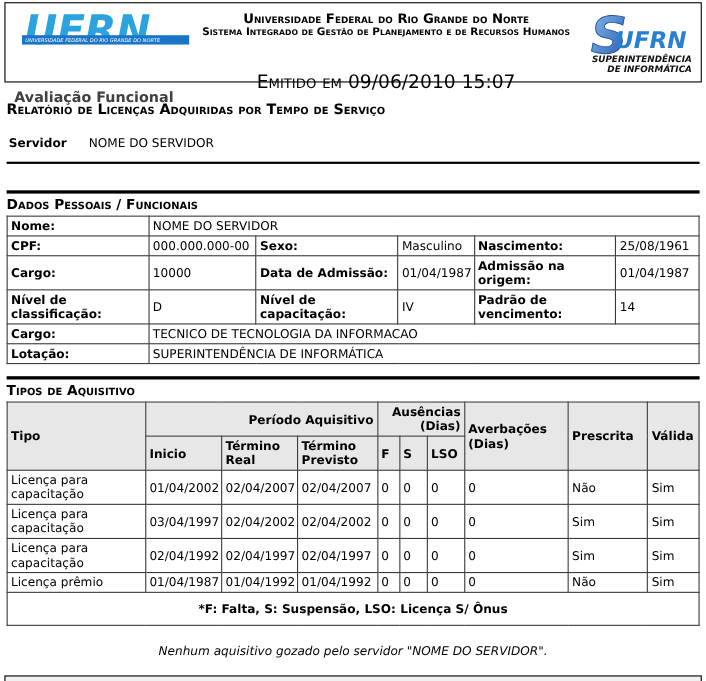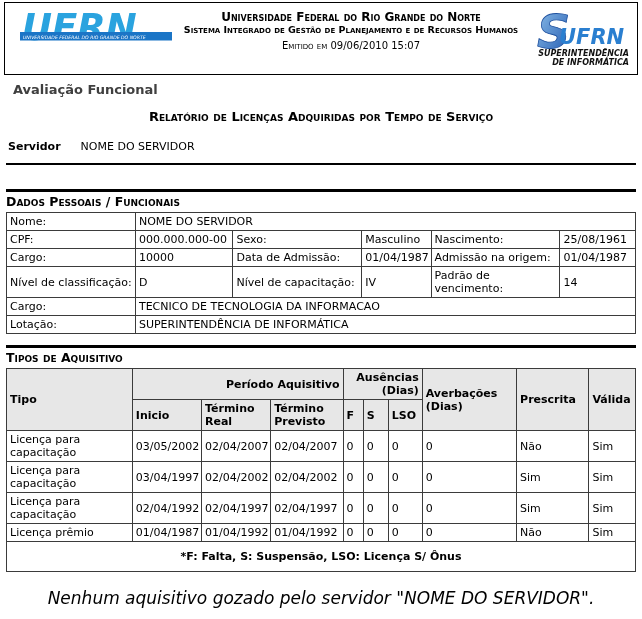--- a/index.html
+++ b/index.html
@@ -6,41 +6,41 @@
   body{width:642px;height:619px;overflow:hidden;font-family:"DejaVu Sans",sans-serif;color:#000;font-size:11px;}
   .page{width:638px;margin:0 auto;}
 
   
   .header-box{margin:2px;border:1px solid #000;display:flex;align-items:flex-start;padding:3px 6px 2px;height:66px;background:#fff;}
   .hdr-left{width:172px;display:flex;flex-direction:column;justify-content:space-between;}
   .hdr-center{flex:1;display:flex;flex-direction:column;align-items:center;text-align:center;padding-top:4px;}
   .hdr-right{width:112px;display:flex;align-items:center;justify-content:flex-end;}
   .university{font-weight:bold;font-variant:small-caps;font-size:12px;line-height:14px;}
   .system{font-weight:bold;font-variant:small-caps;font-size:9.5px;line-height:12px;}
-  .emitted{font-variant:small-caps;font-size:10px;margin-top:4px;}
+  .emitted{font-variant:small-caps;font-size:17px;margin-top:29px;}
   .module-label{font-weight:bold;color:#404040;font-size:13px;padding:0 0 1px 2px;margin-top:32px;}
 
   
-  .report-title{margin:34px 0 14px;text-align:center;font-size:13px;font-weight:bold;font-variant:small-caps;}
+  .report-title{margin:18px 0 14px;text-align:left;font-size:13px;font-weight:bold;font-variant:small-caps;}
   .content{margin:0 4px;}
   .servidor-line{padding:2px 0 10px 2px;border-bottom:2px solid #000;}
   .servidor-line b{margin-right:20px;}
 
   
   .section{margin-top:24px;}
   .section.tight{margin-top:11px;}
   .section-title{border-top:3px solid #000;text-align:left;font-weight:bold;font-variant:small-caps;font-size:12.5px;padding:2px 0 3px;}
   table{width:100%;border-collapse:collapse;table-layout:fixed;font-size:11px;}
   td,th{border:1px solid #3b3b3b;padding:2px 3px;vertical-align:middle;text-align:left;overflow:hidden;}
-  .lbl{font-weight:normal;}
+  .lbl{font-weight:bold;}
   .tipos th{background:#e7e7e7;font-weight:bold;}
   .tipos .center{text-align:right;}
   .legend-row td{text-align:center;font-weight:bold;padding:8px;}
 
-  .note{margin:16px 0 0;text-align:center;font-style:italic;font-size:17px;}
+  .note{margin:16px 0 0;text-align:center;font-style:italic;font-size:11px;}
 
   
   .footer-bar{margin:16px 2px 2px;border:1px solid #000;background:#f0f0f0;height:30px;display:flex;align-items:center;justify-content:space-between;padding:0 10px;}
   .footer-bar a{color:#1e44a5;font-weight:bold;text-decoration:none;display:flex;align-items:center;gap:5px;font-size:12px;cursor:pointer;}
   .copyright{color:#1a1a1a;font-size:11px;}
 </style>
 </head>
 <body>
 
 <div class="page">
@@ -162,21 +162,21 @@
         <tr>
           <th>Inicio</th>
           <th>Término Real</th>
           <th>Término Previsto</th>
           <th>F</th>
           <th>S</th>
           <th>LSO</th>
         </tr>
         <tr>
           <td>Licença para capacitação</td>
-          <td>03/05/2002</td>
+          <td>01/04/2002</td>
           <td>02/04/2007</td>
           <td>02/04/2007</td>
           <td>0</td>
           <td>0</td>
           <td>0</td>
           <td>0</td>
           <td>Não</td>
           <td>Sim</td>
         </tr>
         <tr>

